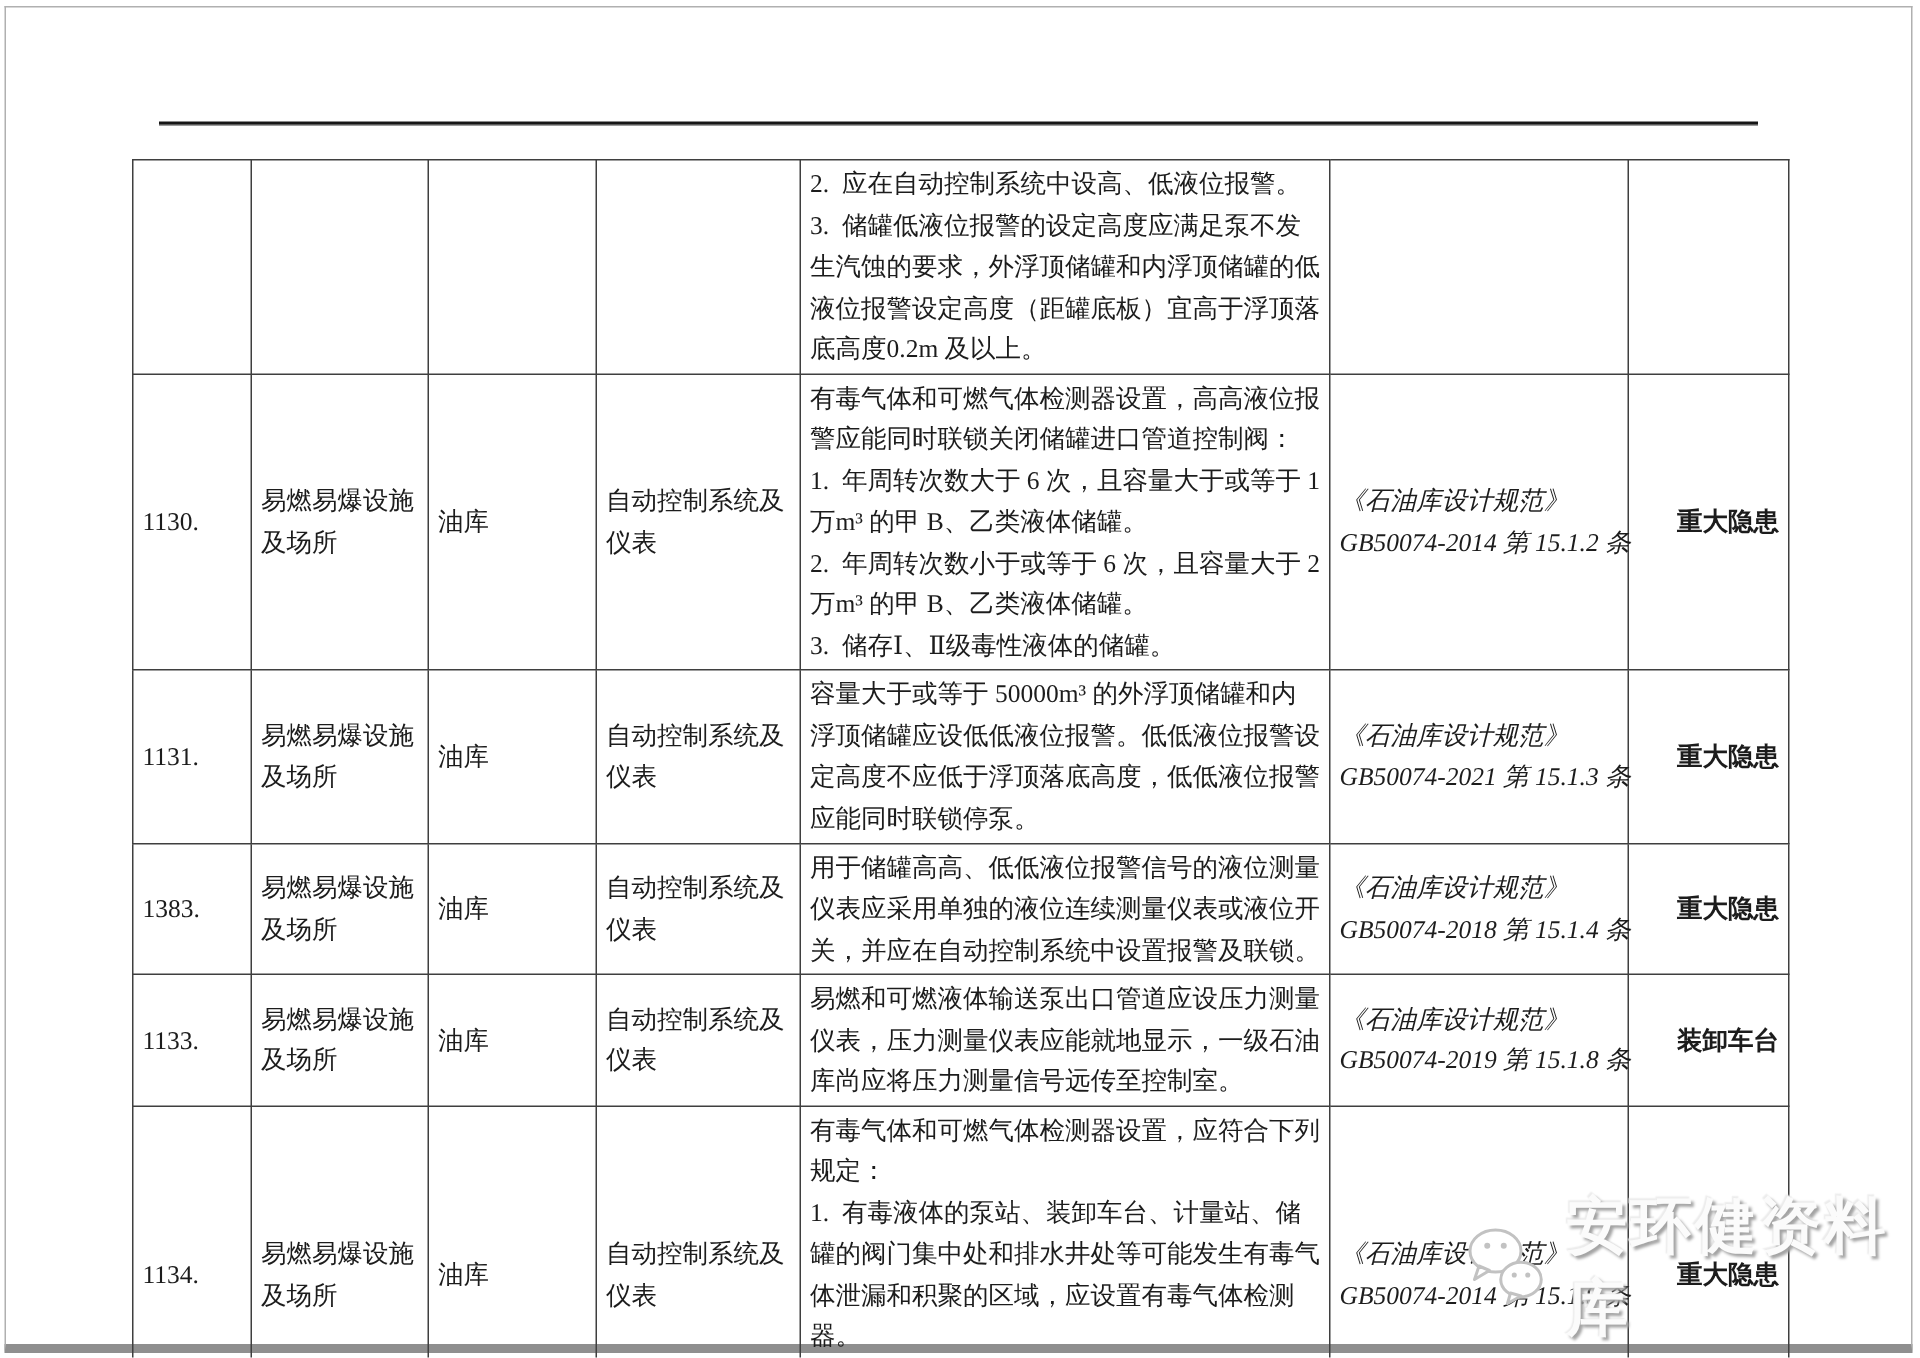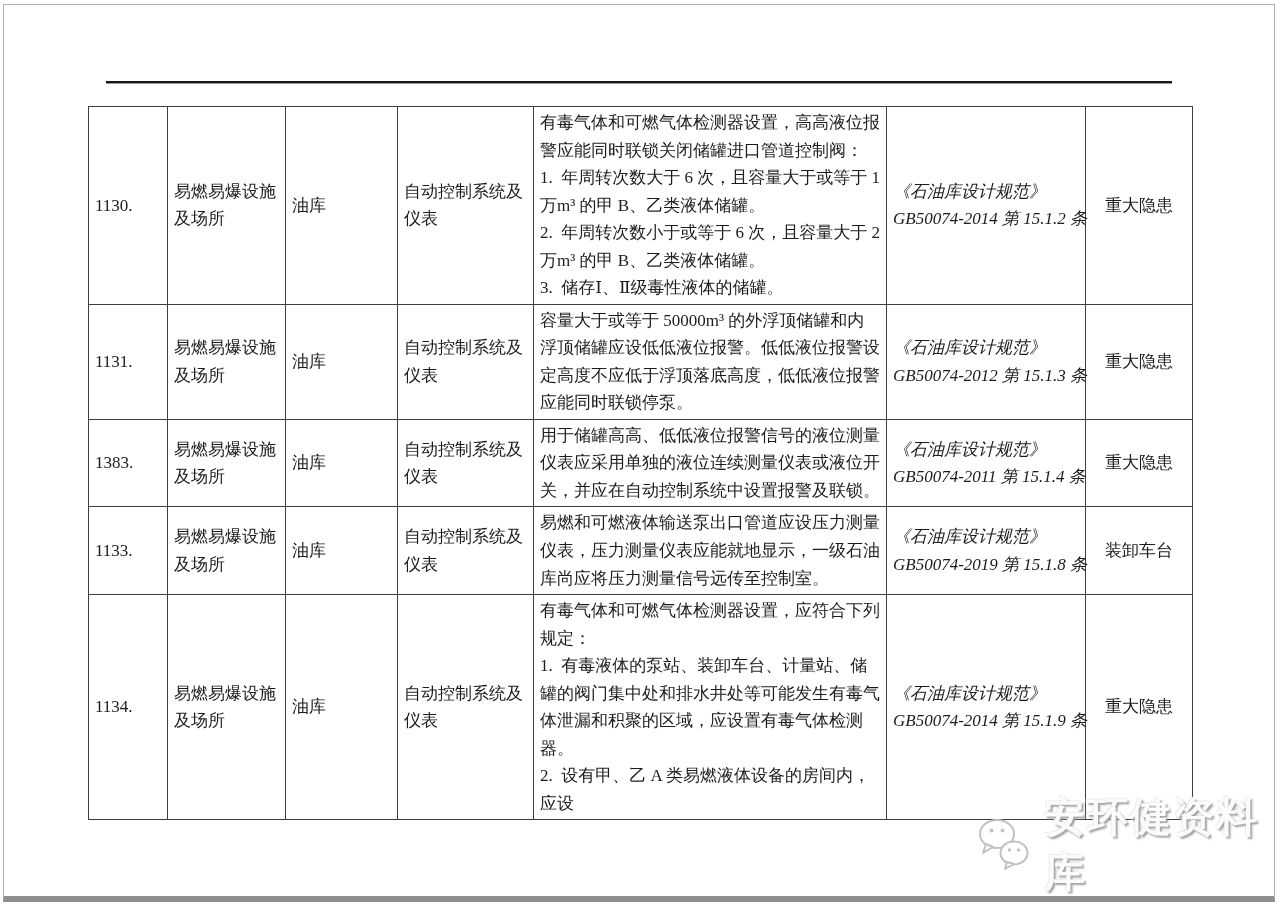--- a/index.html
+++ b/index.html
@@ -17,21 +17,21 @@
   col.w1{width:79px}col.w2{width:118px}col.w3{width:112px}col.w4{width:136px}
   col.w5{width:353px}col.w6{width:199px}col.w7{width:107px}
   tr.r0{height:125px}tr.r1{height:163px}tr.r2{height:97px}
   tr.r3{height:73px}tr.r4{height:72px}tr.r5{height:138px}
   td.c1{padding-left:9px;font-family:Liberation Serif, serif;}
   td.c2,td.c3,td.c4{padding-left:8px;padding-right:4px;line-height:1.65;}
   td.c5{vertical-align:top;font-size:16px;line-height:23px;padding:3px 8px;}
   td.c5 .para{white-space:pre-wrap;}
   td.c6{font-size:16px;line-height:26px;padding-left:8px;padding-right:2px;font-style:italic;}
   td.c6 .para{white-space:nowrap;}
-  td.c7{text-align:center;}
+  td.c7{text-align:right;font-weight:bold;}
   .watermark{position:absolute;left:976px;top:814px;height:62px;
        display:flex;align-items:center;}
   .watermark .wm-text{font-size:41px;font-weight:bold;letter-spacing:2px;
        color:#fbfbfb;margin-left:10px;
        text-shadow:2px 2px 2px #a3a3a3,-1px -1px 1px #ececec;}
   .wm-icon{flex:0 0 auto;}
 </style>
 </head>
 <body>
 
@@ -42,20 +42,32 @@
   <colgroup>
     <col class="w1">
       <col class="w2">
       <col class="w3">
       <col class="w4">
     <col class="w5">
       <col class="w6">
       <col class="w7">
   </colgroup>
   <tbody>
+      <tr class="r0">
+        <td class="c1"></td>
+        <td class="c2"></td>
+        <td class="c3"></td>
+        <td class="c4"></td>
+        <td class="c5">
+          <div class="para">2.  应在自动控制系统中设高、低液位报警。</div>
+          <div class="para">3.  储罐低液位报警的设定高度应满足泵不发生汽蚀的要求，外浮顶储罐和内浮顶储罐的低液位报警设定高度（距罐底板）宜高于浮顶落底高度0.2m 及以上。</div>
+        </td>
+        <td class="c6"></td>
+        <td class="c7"></td>
+      </tr>
       <tr class="r1">
         <td class="c1">1130.</td>
         <td class="c2">易燃易爆设施及场所</td>
         <td class="c3">油库</td>
         <td class="c4">自动控制系统及仪表</td>
         <td class="c5">
           <div class="para">有毒气体和可燃气体检测器设置，高高液位报警应能同时联锁关闭储罐进口管道控制阀：</div>
           <div class="para">1.  年周转次数大于 6 次，且容量大于或等于 1 万m³ 的甲 B、乙类液体储罐。</div>
           <div class="para">2.  年周转次数小于或等于 6 次，且容量大于 2 万m³ 的甲 B、乙类液体储罐。</div>
           <div class="para">3.  储存Ⅰ、Ⅱ级毒性液体的储罐。</div>
@@ -69,35 +81,35 @@
       <tr class="r2">
         <td class="c1">1131.</td>
         <td class="c2">易燃易爆设施及场所</td>
         <td class="c3">油库</td>
         <td class="c4">自动控制系统及仪表</td>
         <td class="c5">
           <div class="para">容量大于或等于 50000m³ 的外浮顶储罐和内浮顶储罐应设低低液位报警。低低液位报警设定高度不应低于浮顶落底高度，低低液位报警应能同时联锁停泵。</div>
         </td>
         <td class="c6">
           <div class="para">《石油库设计规范》</div>
-          <div class="para">GB50074-2012 第 15.1.3 条</div>
+          <div class="para">GB50074-2021 第 15.1.3 条</div>
         </td>
         <td class="c7">重大隐患</td>
       </tr>
       <tr class="r3">
         <td class="c1">1383.</td>
         <td class="c2">易燃易爆设施及场所</td>
         <td class="c3">油库</td>
         <td class="c4">自动控制系统及仪表</td>
         <td class="c5">
           <div class="para">用于储罐高高、低低液位报警信号的液位测量仪表应采用单独的液位连续测量仪表或液位开关，并应在自动控制系统中设置报警及联锁。</div>
         </td>
         <td class="c6">
           <div class="para">《石油库设计规范》</div>
-          <div class="para">GB50074-2011 第 15.1.4 条</div>
+          <div class="para">GB50074-2018 第 15.1.4 条</div>
         </td>
         <td class="c7">重大隐患</td>
       </tr>
       <tr class="r4">
         <td class="c1">1133.</td>
         <td class="c2">易燃易爆设施及场所</td>
         <td class="c3">油库</td>
         <td class="c4">自动控制系统及仪表</td>
         <td class="c5">
           <div class="para">易燃和可燃液体输送泵出口管道应设压力测量仪表，压力测量仪表应能就地显示，一级石油库尚应将压力测量信号远传至控制室。</div>

